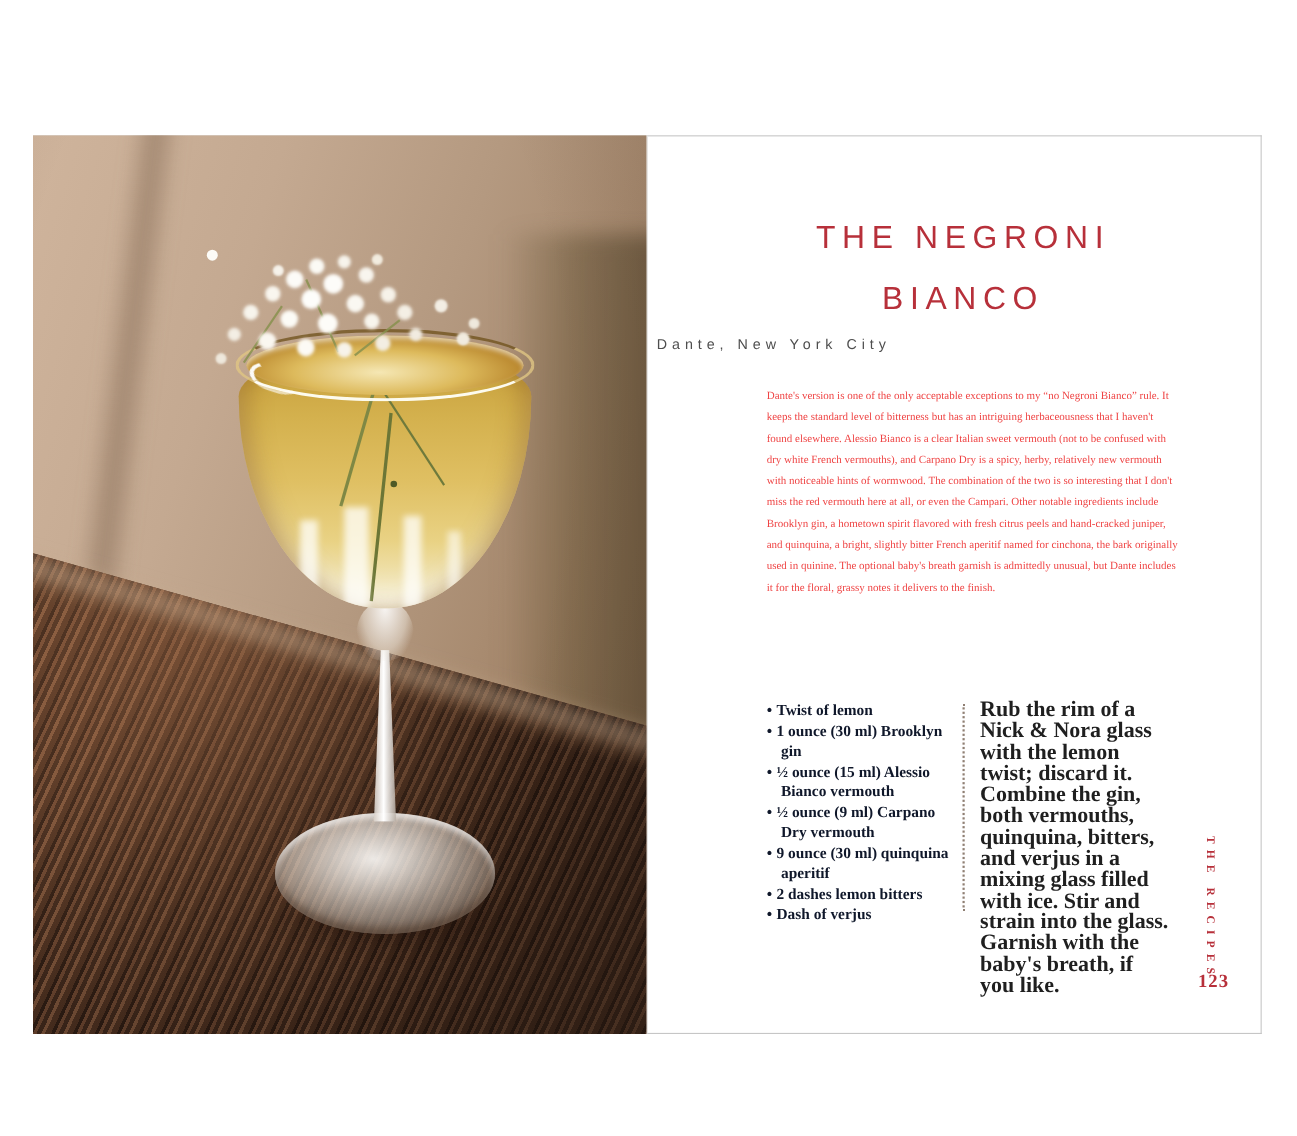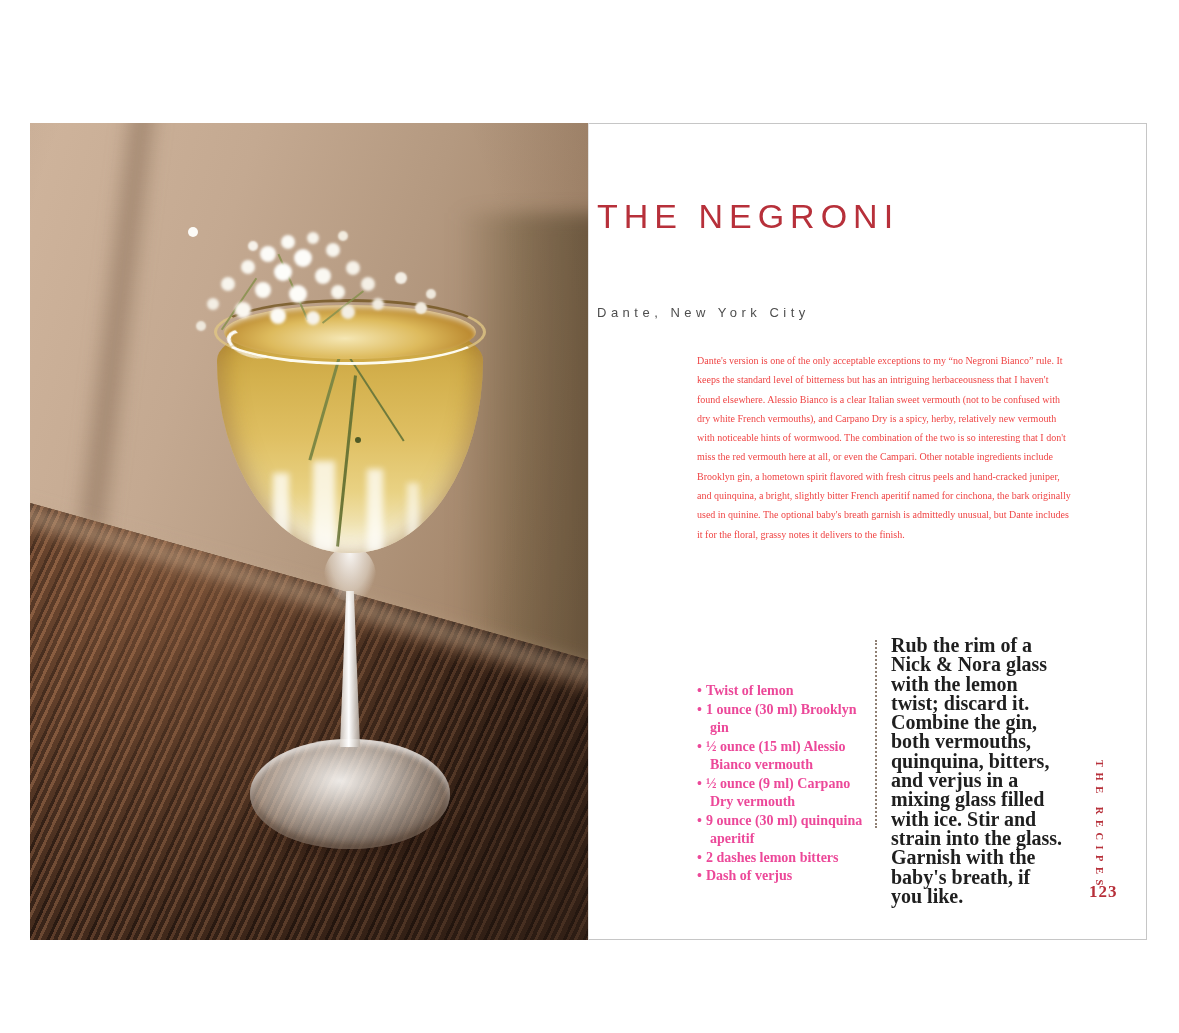--- a/index.html
+++ b/index.html
@@ -84,29 +84,29 @@
       208px 46px 2px 1px #f3eee4, 238px 62px 2px 0 #efe9dd, 228px 76px 2px 1px #f1ebdf,
       60px 14px 2px 0 #f6f2ea, 150px 4px 2px 0 #f2ecdf; }
   .twig { position:absolute; background:#87904e; opacity:.85; }
   .twig.t1 { left:208px; top:150px; width:2px; height:62px; transform:rotate(34deg); }
   .twig.t2 { left:262px; top:128px; width:2px; height:72px; transform:rotate(-24deg); }
   .twig.t3 { left:312px; top:158px; width:2px; height:52px; transform:rotate(52deg); }
 
   
   .page-right { position:relative; width:559px; height:817px; background:#ffffff;
                 border:1px solid #c6c6c6; border-left:1px solid #e4e2e0; }
-  .title { position:absolute; left:0; right:0; top:64px; transform:translateX(8px);
+  .title { position:absolute; left:0; right:0; top:64px; text-align:center; transform:translateX(8px);
            font-family:"Liberation Sans", sans-serif; font-weight:400;
-           font-size:34px; line-height:56px; letter-spacing:6px; color:#b7303a; }
+           font-size:29px; line-height:56px; letter-spacing:6px; color:#b7303a; }
   .subtitle { position:absolute; left:0; right:0; top:181px; text-align:left; transform:translateX(8px);
               font-family:"Liberation Sans", sans-serif; font-size:13px; letter-spacing:4.5px; color:#4e4e4e; }
   .intro { position:absolute; left:108px; top:227px; width:376px;
            font-size:10px; line-height:19.3px; color:#ef4444; }
   .ingredients { position:absolute; left:108px; top:514px; width:170px; list-style:none;
-                 font-size:14px; line-height:18.5px; font-weight:bold; color:#ec4899;margin-top:44px; }
+                 font-size:14px; line-height:18.5px; font-weight:bold; color:#0f172a; }
   .ingredients li { padding-left:13px; text-indent:-13px; }
   .bullet { margin-right:4px; }
   .divider { position:absolute; left:286px; top:516px; height:188px; border-left:2px dotted #8f7f73; }
   .instructions { position:absolute; left:302px; top:512px; width:174px;
                   font-size:20px; line-height:19.3px; font-weight:bold; color:#1f1f1f; }
   .section-label { position:absolute; left:505px; top:636px; writing-mode:vertical-rl;
                    font-size:10.5px; font-weight:bold; letter-spacing:5.5px; color:#b7303a; }
   .page-number { position:absolute; left:500px; top:758px; font-size:17px; font-weight:bold;
                  letter-spacing:1px; color:#b7303a; }
 </style>
@@ -142,20 +142,21 @@
       <div class="twig t1"></div>
       <div class="twig t2"></div>
       <div class="twig t3"></div>
       <div class="flowers"></div>
       <div class="vignette"></div>
     </div>
 
     <div class="page-right">
       <div class="title">
         <div>THE NEGRONI</div>
+        <div>BIANCO</div>
       </div>
       <div class="subtitle">Dante, New York City</div>
       <p class="intro">Dante's version is one of the only acceptable exceptions to my “no Negroni Bianco” rule. It keeps the standard level of bitterness but has an intriguing herbaceousness that I haven't found elsewhere. Alessio Bianco is a clear Italian sweet vermouth (not to be confused with dry white French vermouths), and Carpano Dry is a spicy, herby, relatively new vermouth with noticeable hints of wormwood. The combination of the two is so interesting that I don't miss the red vermouth here at all, or even the Campari. Other notable ingredients include Brooklyn gin, a hometown spirit flavored with fresh citrus peels and hand-cracked juniper, and quinquina, a bright, slightly bitter French aperitif named for cinchona, the bark originally used in quinine. The optional baby's breath garnish is admittedly unusual, but Dante includes it for the floral, grassy notes it delivers to the finish.</p>
 
       <ul class="ingredients">
         <li><span class="bullet">•</span><span>Twist of lemon</span></li>
         <li><span class="bullet">•</span><span>1 ounce (30 ml) Brooklyn gin</span></li>
         <li><span class="bullet">•</span><span>½ ounce (15 ml) Alessio Bianco vermouth</span></li>
         <li><span class="bullet">•</span><span>½ ounce (9 ml) Carpano Dry vermouth</span></li>
         <li><span class="bullet">•</span><span>9 ounce (30 ml) quinquina aperitif</span></li>

